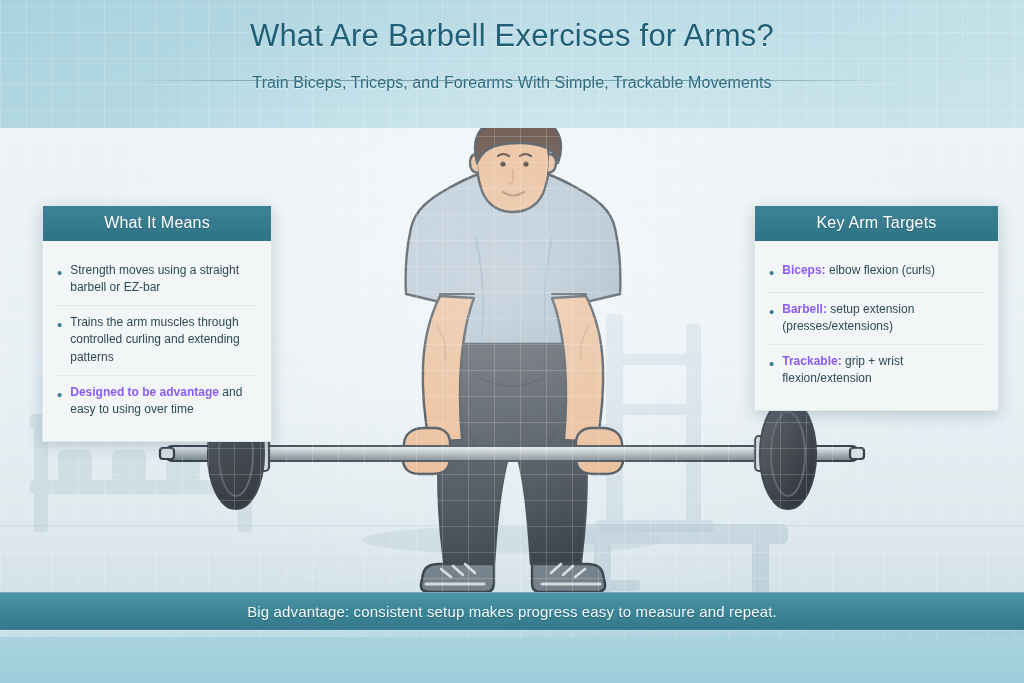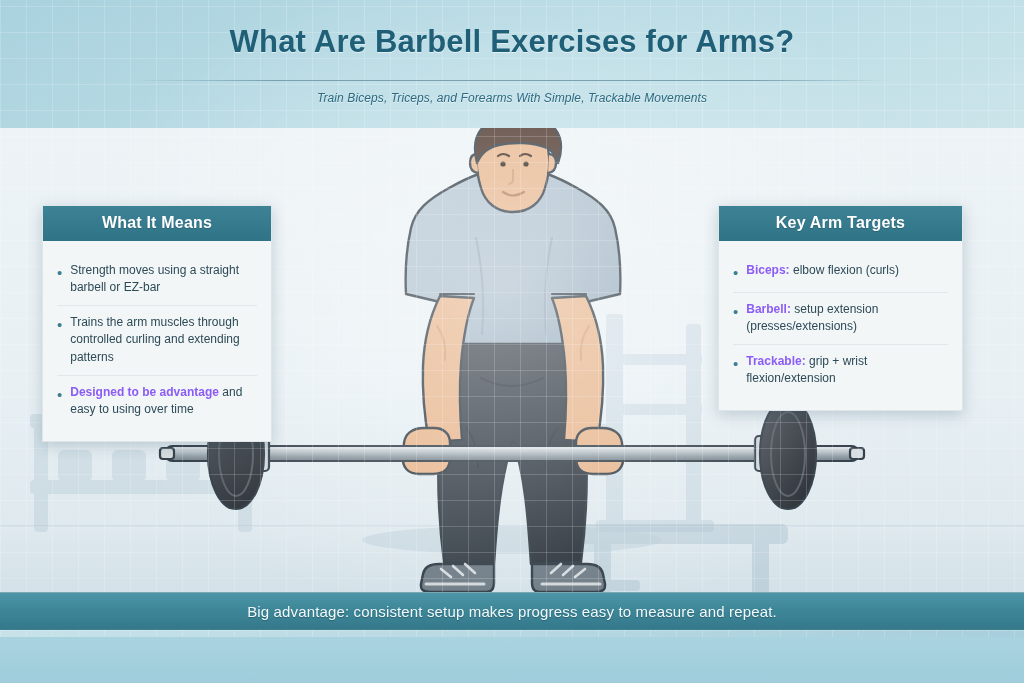--- a/index.html
+++ b/index.html
@@ -31,57 +31,56 @@
     background:radial-gradient(ellipse at 50% 42%, rgba(255,255,255,.42) 0%, rgba(255,255,255,0) 62%);
     pointer-events:none;
   }
 
   
   #header{
     position:absolute; left:0; top:0; width:1024px; height:130px;
     text-align:center;
   }
   #page-title{
-    margin-top:24px;
-    font-size:31px; font-weight:bold; letter-spacing:.2px;
+    margin-top:18px;
+    font-size:31px; font-weight:normal; letter-spacing:.2px;
     color:#1f5f77;
     text-shadow:0 1px 0 rgba(255,255,255,.55);
   }
   #title-rule{
     position:absolute; left:135px; top:80px; width:754px; height:1px;
     background:linear-gradient(90deg, rgba(120,160,175,0) 0%, rgba(96,140,158,.75) 18%, rgba(96,140,158,.75) 82%, rgba(120,160,175,0) 100%);
   }
   #page-subtitle{
-    margin-top:31px;
-    font-size:12px; color:#2b6a80; letter-spacing:.1px;
+    margin-top:20px;
+    font-size:16px; color:#2b6a80; letter-spacing:.1px;
     text-shadow:0 1px 0 rgba(255,255,255,.5);
-    font-style:italic;
   }
 
   
   #illustration{
     position:absolute; left:0; top:128px; width:1024px; height:464px;
     background:linear-gradient(180deg,#e9f1f4 0%,#eef4f6 55%,#dfeaef 100%);
   }
   #illustration svg{ display:block; width:1024px; height:464px; }
 
   
   .panel{
     position:absolute;
     background:#f3f6f7;
     border:1px solid #dfe6e9;
     box-shadow:0 4px 14px rgba(30,70,90,.22);
   }
   #panel-left{ left:42px;  top:205px; width:230px; }
-  #panel-right{ left:718px; top:205px; width:245px; }
+  #panel-right{ left:754px; top:205px; width:245px; }
 
   .panel-header{
     background:linear-gradient(180deg,#3e8295 0%,#2f7387 100%);
     color:#ffffff;
-    font-size:16px; font-weight:bold;
+    font-size:16px; font-weight:normal;
     text-align:center;
     padding:8px 22px 9px;
     letter-spacing:.2px;
     text-shadow:0 1px 1px rgba(0,0,0,.18);
   }
   .panel-body{ padding:13px 14px 14px; }
 
   .bullet-row{ display:flex; gap:8px; padding:8px 0 9px; }
   .bullet-row + .bullet-row{ border-top:1px solid #e2e8ea; }
   .bullet-dot{

